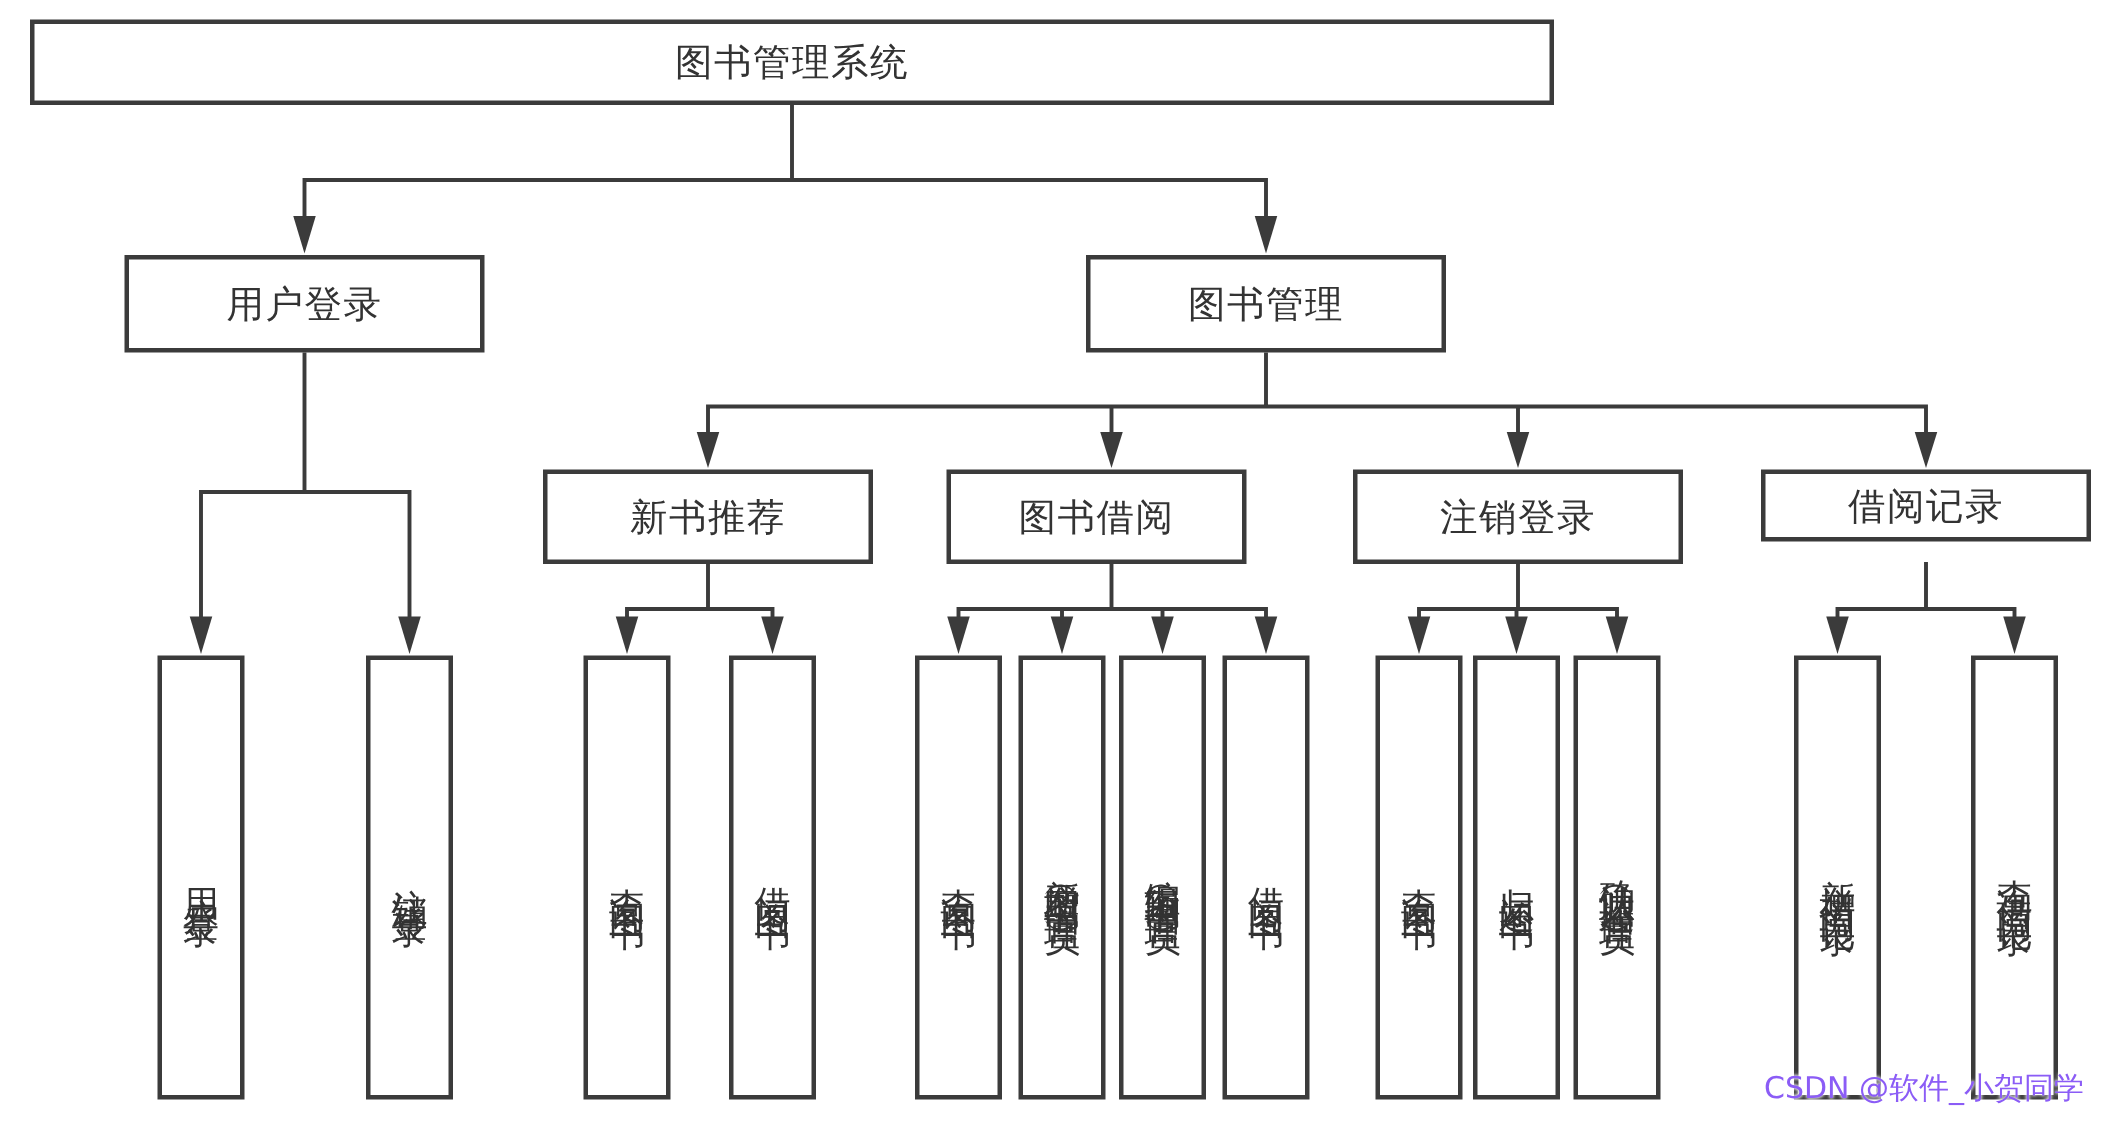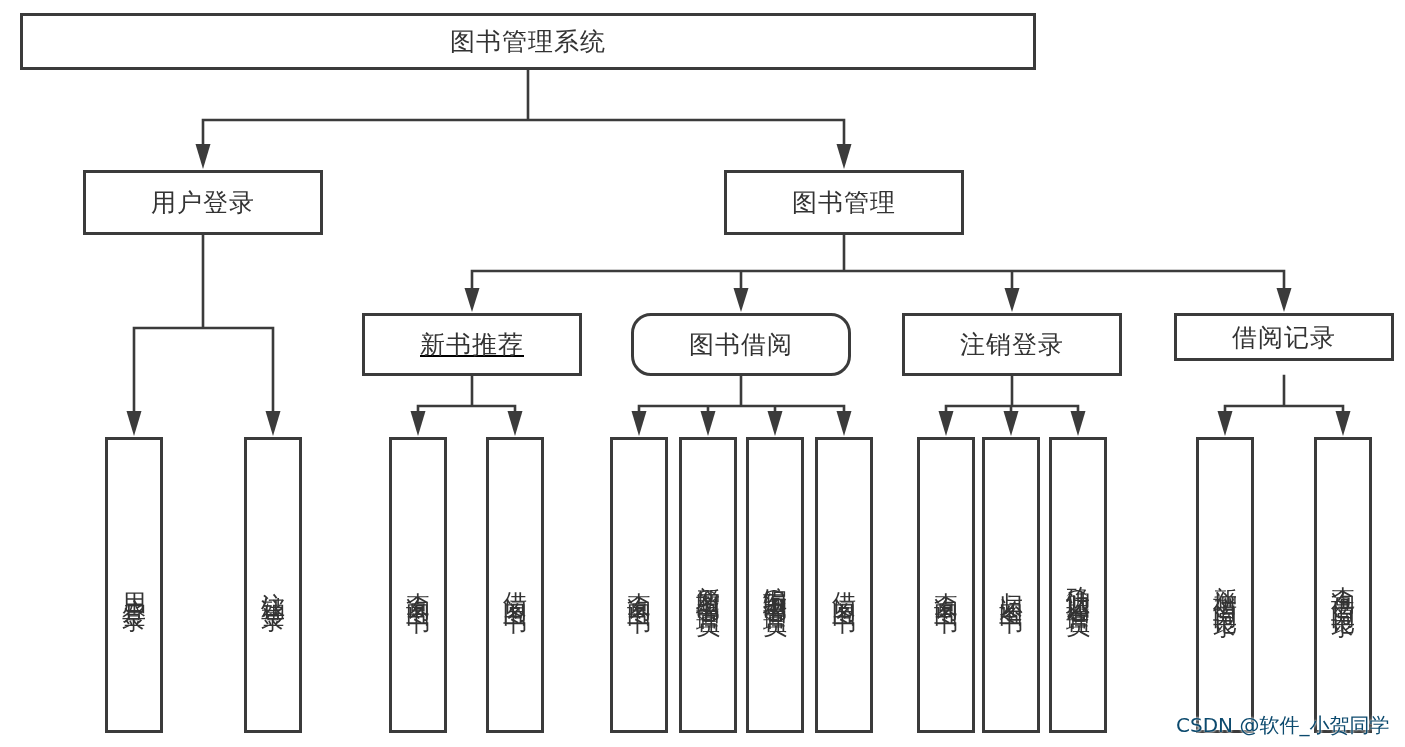--- a/index.html
+++ b/index.html
@@ -25,21 +25,21 @@
     writing-mode:vertical-rl;
     text-orientation:mixed;
     font-size:24px; color:#333333;
     letter-spacing:6px; line-height:1;
     white-space:nowrap;
   }
   .watermark {
     position:absolute;
     left:1176px; top:712px;
     font-size:20px;
-    color:#0c4a6e;
+    color:#8b5cf6;
     text-shadow:0 0 3px #ffffff, 0 0 2px #ffffff;
     white-space:nowrap;
   }
 </style>
 </head>
 <body>
 
 <div id="canvas">
 
   <svg id="connectors" viewBox="0 0 1405 747" xmlns="http://www.w3.org/2000/svg">
@@ -89,24 +89,24 @@
     <span class="hlabel">图书管理系统</span>
   </div>
 
   <div class="box" style="left:83px; top:170px; width:240px; height:65px;">
     <span class="hlabel">用户登录</span>
   </div>
   <div class="box" style="left:724px; top:170px; width:240px; height:65px;">
     <span class="hlabel">图书管理</span>
   </div>
 
-  <div class="box" style="left:362px; top:313px; width:220px; height:63px;text-decoration:underline;">
+  <div class="box" style="left:362px; top:313px; width:220px; height:63px;">
     <span class="hlabel">新书推荐</span>
   </div>
-  <div class="box" style="left:631px; top:313px; width:220px; height:63px;border-radius:20px;">
+  <div class="box" style="left:631px; top:313px; width:200px; height:63px;">
     <span class="hlabel">图书借阅</span>
   </div>
   <div class="box" style="left:902px; top:313px; width:220px; height:63px;">
     <span class="hlabel">注销登录</span>
   </div>
   <div class="box" style="left:1174px; top:313px; width:220px; height:48px;">
     <span class="hlabel">借阅记录</span>
   </div>
 
   <div class="box" style="left:105px; top:437px; width:58px; height:296px;">

